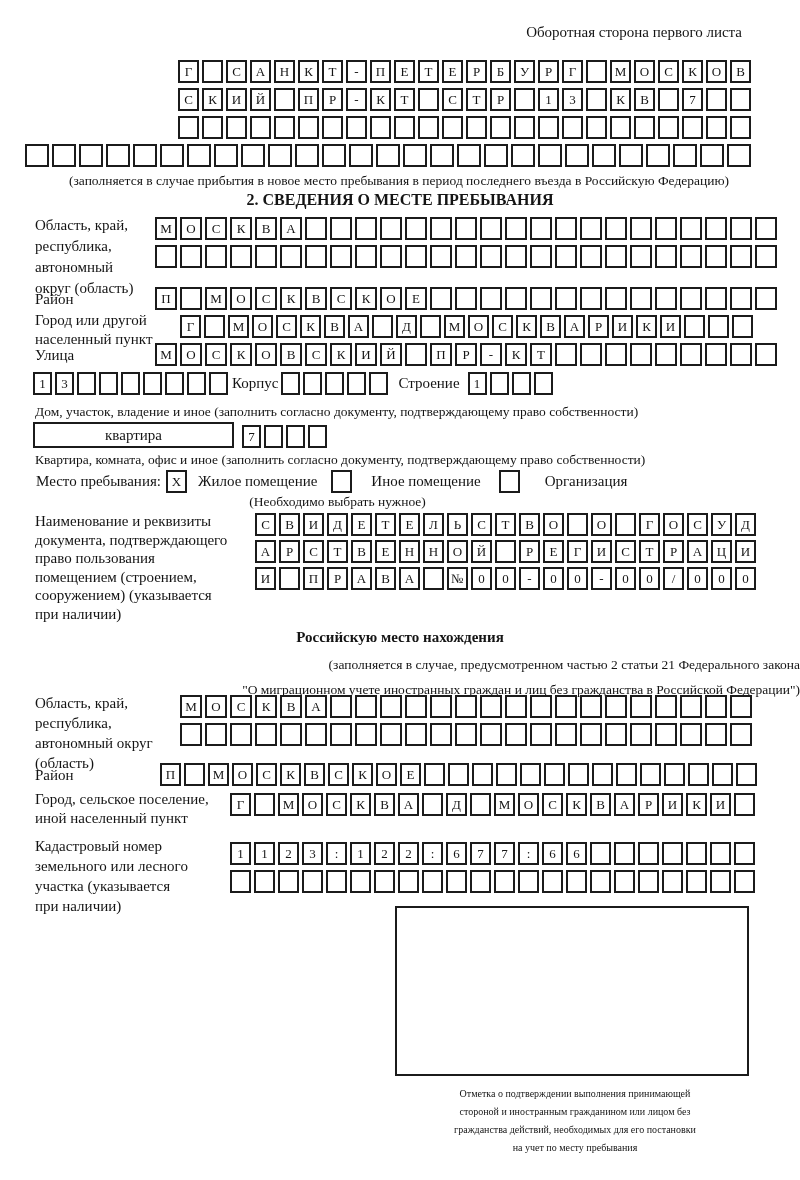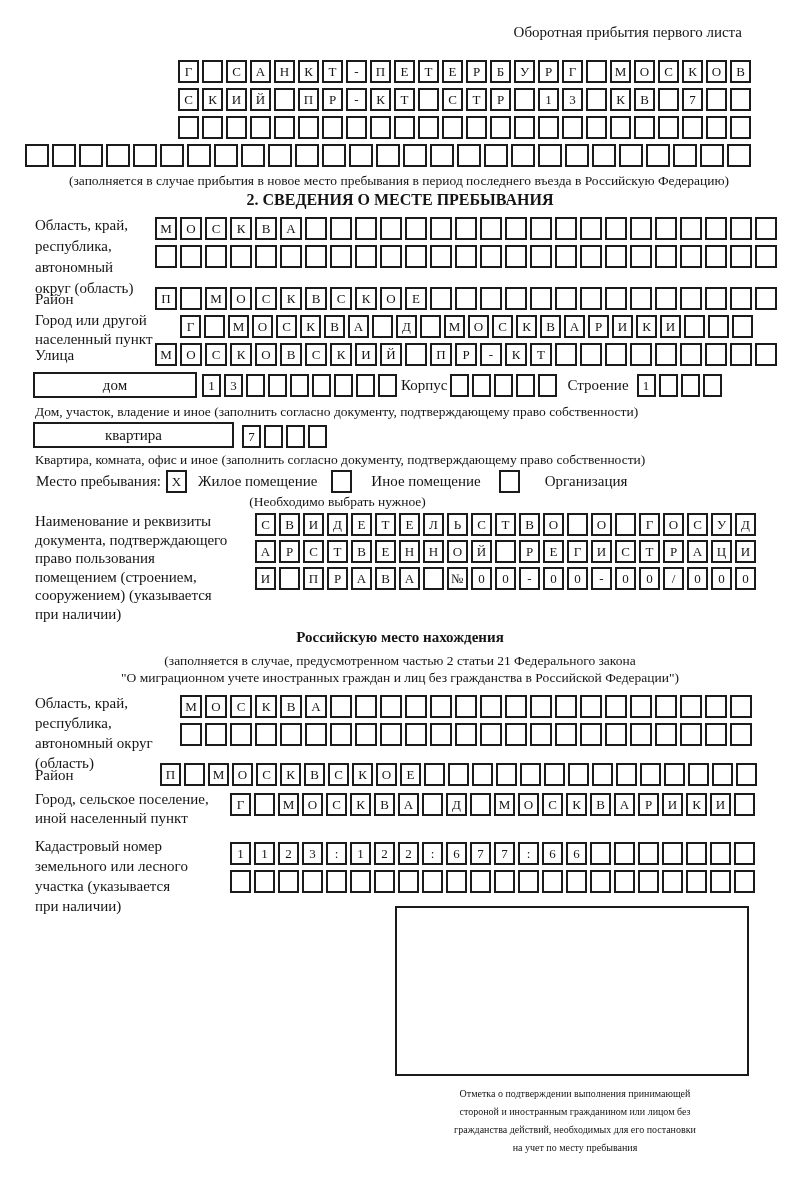--- a/index.html
+++ b/index.html
@@ -21,21 +21,21 @@
             font-size:15px;line-height:22px;}
   .inline-lbl{font-size:15px;line-height:23px;white-space:nowrap;}
   .stamp-box{box-sizing:border-box;border:2px solid #1b1b1b;background:#fff;}
   .pre{white-space:pre-line;}
 </style>
 </head>
 <body>
 
 <div class="page">
 
-  <div class="abs" style="top:24px;right:58px;font-size:15px;">Оборотная прибытия первого листа</div>
+  <div class="abs" style="top:24px;right:58px;font-size:15px;">Оборотная сторона первого листа</div>
 
   <div class="abs cells" style="left:178px;top:60px;">
       <span class="cell">Г</span>
       <span class="cell"></span>
       <span class="cell">С</span>
       <span class="cell">А</span>
       <span class="cell">Н</span>
       <span class="cell">К</span>
       <span class="cell">Т</span>
       <span class="cell">-</span>
@@ -281,21 +281,20 @@
       <span class="cell"></span>
       <span class="cell"></span>
       <span class="cell"></span>
       <span class="cell"></span>
       <span class="cell"></span>
       <span class="cell"></span>
       <span class="cell"></span>
     </div>
 
   <div class="abs" style="left:33px;top:372px;display:flex;align-items:center;">
-    <div class="fieldbox" style="width:164px;margin-right:5px;">дом</div>
     <div class="cells g22">
         <span class="cell">1</span>
         <span class="cell">3</span>
         <span class="cell"></span>
         <span class="cell"></span>
         <span class="cell"></span>
         <span class="cell"></span>
         <span class="cell"></span>
         <span class="cell"></span>
         <span class="cell"></span>
@@ -410,21 +409,21 @@
       <span class="cell">-</span>
       <span class="cell">0</span>
       <span class="cell">0</span>
       <span class="cell">/</span>
       <span class="cell">0</span>
       <span class="cell">0</span>
       <span class="cell">0</span>
     </div>
 
   <div class="abs center bold" style="left:0;top:629px;width:800px;font-size:15px;">Российскую место нахождения</div>
-  <div class="abs note center pre" style="left:0;top:652px;width:800px;line-height:17px;">(заполняется в случае, предусмотренном частью 2 статьи 21 Федерального закона
+  <div class="abs note center pre" style="left:0;top:652px;width:800px;line-height:25px;text-align:right;">(заполняется в случае, предусмотренном частью 2 статьи 21 Федерального закона
 "О миграционном учете иностранных граждан и лиц без гражданства в Российской Федерации")</div>
 
   <div class="abs lbl" style="left:35px;top:693px;width:150px;line-height:20px;">Область, край,
 республика,
 автономный округ
 (область)</div>
   <div class="abs cells g25" style="left:180px;top:695px;">
       <span class="cell">М</span>
       <span class="cell">О</span>
       <span class="cell">С</span>

